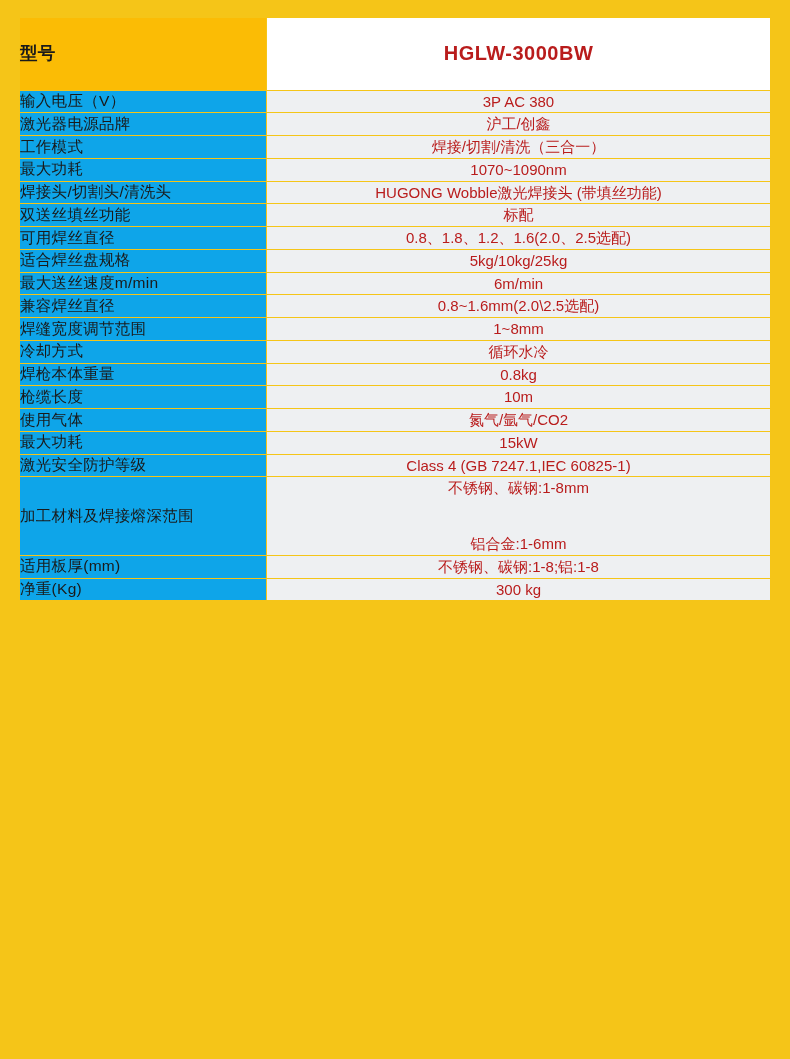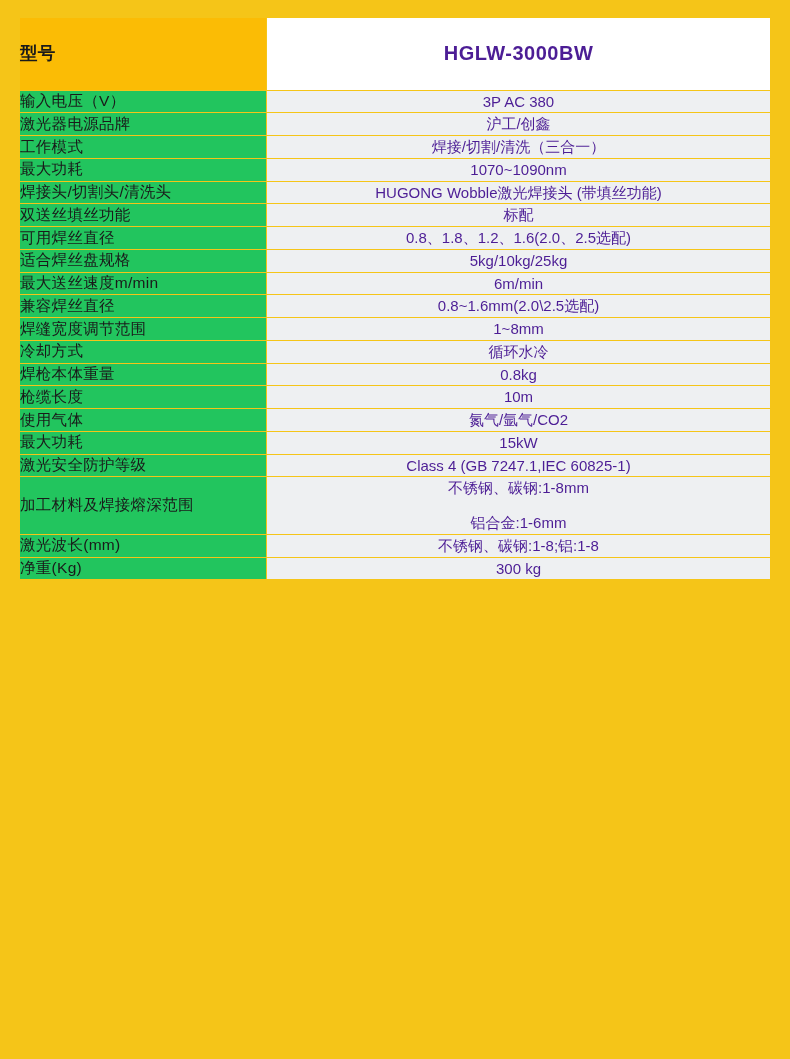--- a/index.html
+++ b/index.html
@@ -26,30 +26,30 @@
     table-layout: fixed;
     background: #ffffff;
   }
   table.spec td {
     border: 1px solid #f5c518;
     padding: 0;
     vertical-align: middle;
   }
   td.label {
     width: 246px;
-    background: #22c55e;
+    background: #0ea5e9;
     color: #1a1a1a;
     font-size: 15.5px;
     padding: 11px 0 11px 14px;
     line-height: 1.35;
     letter-spacing: 0.3px;
   }
   td.value {
     background: #eef0f2;
-    color: #4c1d95;
+    color: #b91c1c;
     font-size: 15px;
     text-align: center;
     padding: 11px 8px;
     line-height: 1.45;
   }
   tr.header td.label {
     background: #fbbc05;
     font-size: 17.5px;
     font-weight: bold;
     padding-top: 24px;
@@ -58,21 +58,21 @@
   tr.header td.value {
     background: #ffffff;
     font-size: 20px;
     font-weight: bold;
     letter-spacing: 0.5px;
   }
   td.value .line {
     display: block;
   }
   td.value .line + .line {
-    margin-top: 13px;
+    margin-top: 34px;
   }
 </style>
 </head>
 <body>
 
 <div class="page">
   <table class="spec">
     <tbody>
       <tr class="header">
         <td class="label">型号</td>
@@ -147,21 +147,21 @@
           <td class="value">Class 4 (GB 7247.1,IEC 60825-1)</td>
         </tr>
         <tr>
           <td class="label">加工材料及焊接熔深范围</td>
           <td class="value">
             <span class="line">不锈钢、碳钢:1-8mm</span>
             <span class="line">铝合金:1-6mm</span>
           </td>
         </tr>
         <tr>
-          <td class="label">激光波长(mm)</td>
+          <td class="label">适用板厚(mm)</td>
           <td class="value">不锈钢、碳钢:1-8;铝:1-8</td>
         </tr>
         <tr>
           <td class="label">净重(Kg)</td>
           <td class="value">300 kg</td>
         </tr>
       </tbody>
   </table>
 </div>
 

